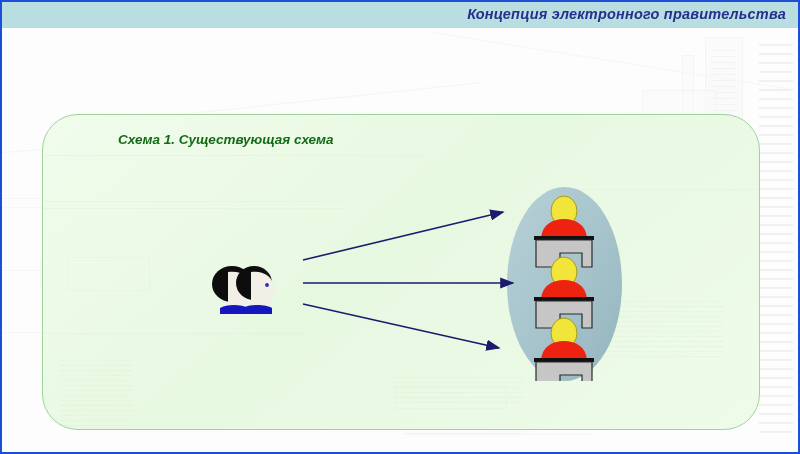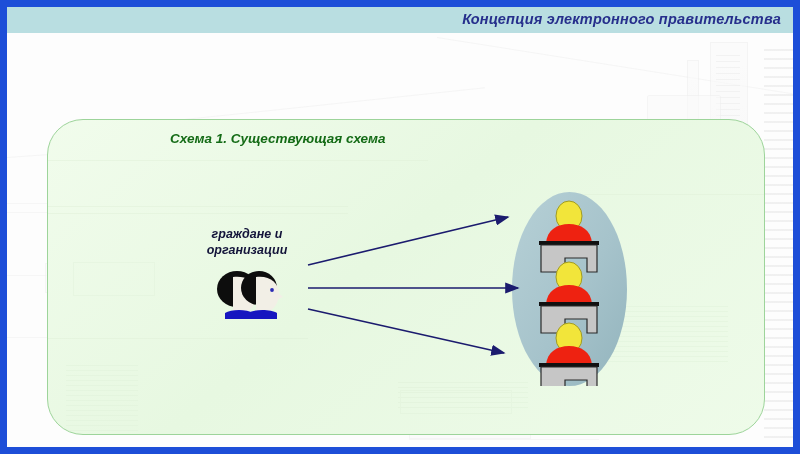--- a/index.html
+++ b/index.html
@@ -6,21 +6,21 @@
     margin: 0;
     padding: 0;
     background: #ffffff;
   }
   #slide {
     position: relative;
     width: 800px;
     height: 454px;
     overflow: hidden;
     background: #fdfdfd;
-    border: 7px solid #1d4ed8;
+    border: 2px solid #1d4ed8;
     box-sizing: border-box;
     font-family: "Liberation Sans", sans-serif;
   }
 
   
   .bg-layer {
     position: absolute;
     inset: 0;
     overflow: hidden;
     pointer-events: none;
@@ -126,27 +126,26 @@
       transparent 1px, transparent 5px);
   }
   .panel-wm-box {
     position: absolute;
     border: 1px solid #e2f2db;
   }
 
   .panel-title {
     position: absolute;
     left: 75px;
-    top: 11px;
+    top: 17px;
     color: #146b16;
     font-size: 13.5px;
     font-weight: bold;
     font-style: italic;
     white-space: nowrap;
-    margin-left: 47px;
   }
 
   
   .label-authorities {
     position: absolute;
     left: 500px;
     top: 160px;
     width: 130px;
     text-align: center;
     color: #ee1111;
@@ -238,22 +237,20 @@
       <div class="panel-wm-grid" style="left:350px;top:262px; width:130px; height:28px;"></div>
       <div class="panel-wm-box" style="left:352px;top:270px; width:110px; height:22px;"></div>
       <div class="panel-wm-line" style="left:520px;top:74px;  width:200px;"></div>
       <div class="panel-wm-grid" style="left:560px;top:186px; width:120px; height:56px;"></div>
     </div>
 
     <div class="panel-title">Схема 1. Существующая схема</div>
   </div>
 
 
-  <div class="label-citizens">граждане и
-организации</div>
 
   <div class="people">
     <svg width="90" height="56" viewBox="0 0 90 56" xmlns="http://www.w3.org/2000/svg">
 
       <g>
         <ellipse cx="34" cy="20" rx="20" ry="18" fill="#0d0d0d"></ellipse>
         <path d="M30 8 C44 6 54 14 54 24 C54 32 50 40 44 42 L30 42 Z" fill="#f2efe6"></path>
         <path d="M50 22 L57 28 L50 31 Z" fill="#f2efe6"></path>
         <circle cx="47" cy="21" r="1.9" fill="#2a2ab4"></circle>
         <path d="M22 44 C28 40 44 40 50 44 L50 50 L22 50 Z" fill="#1616c0"></path>

